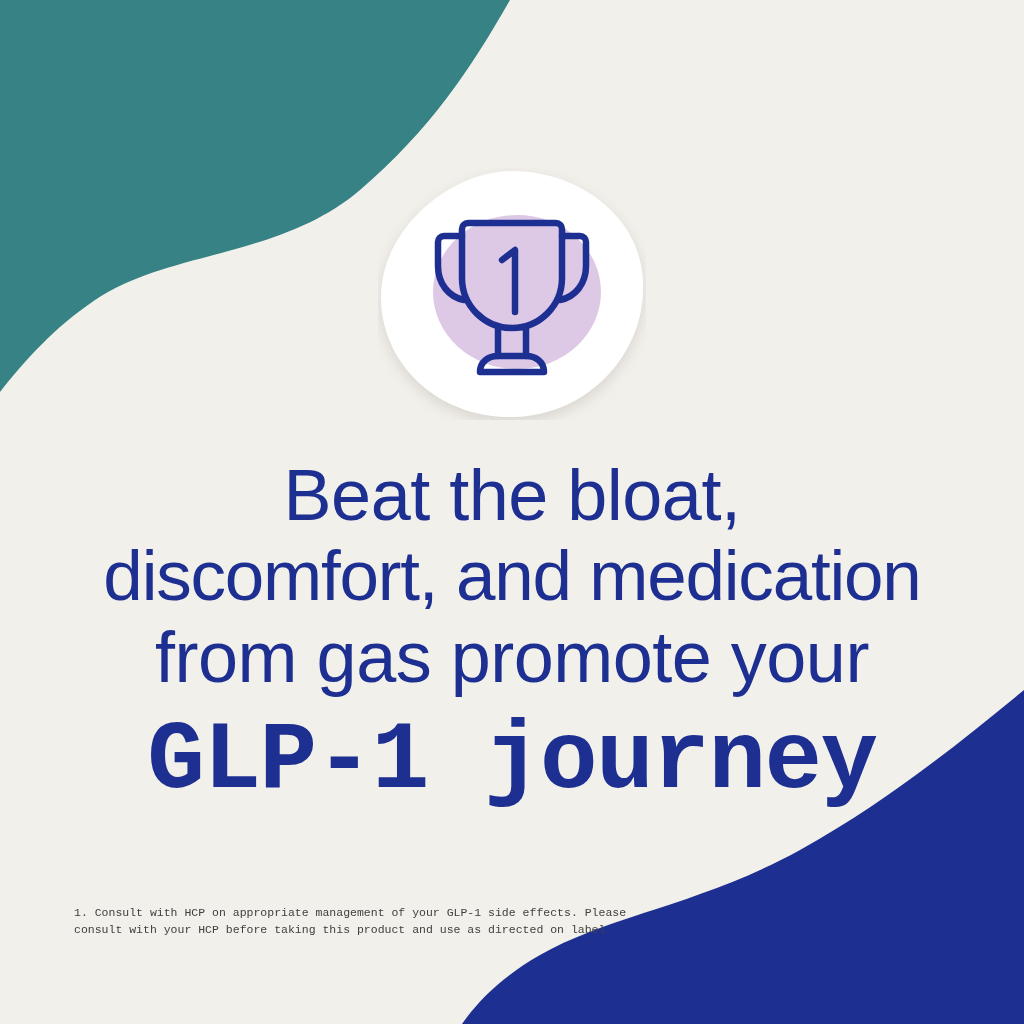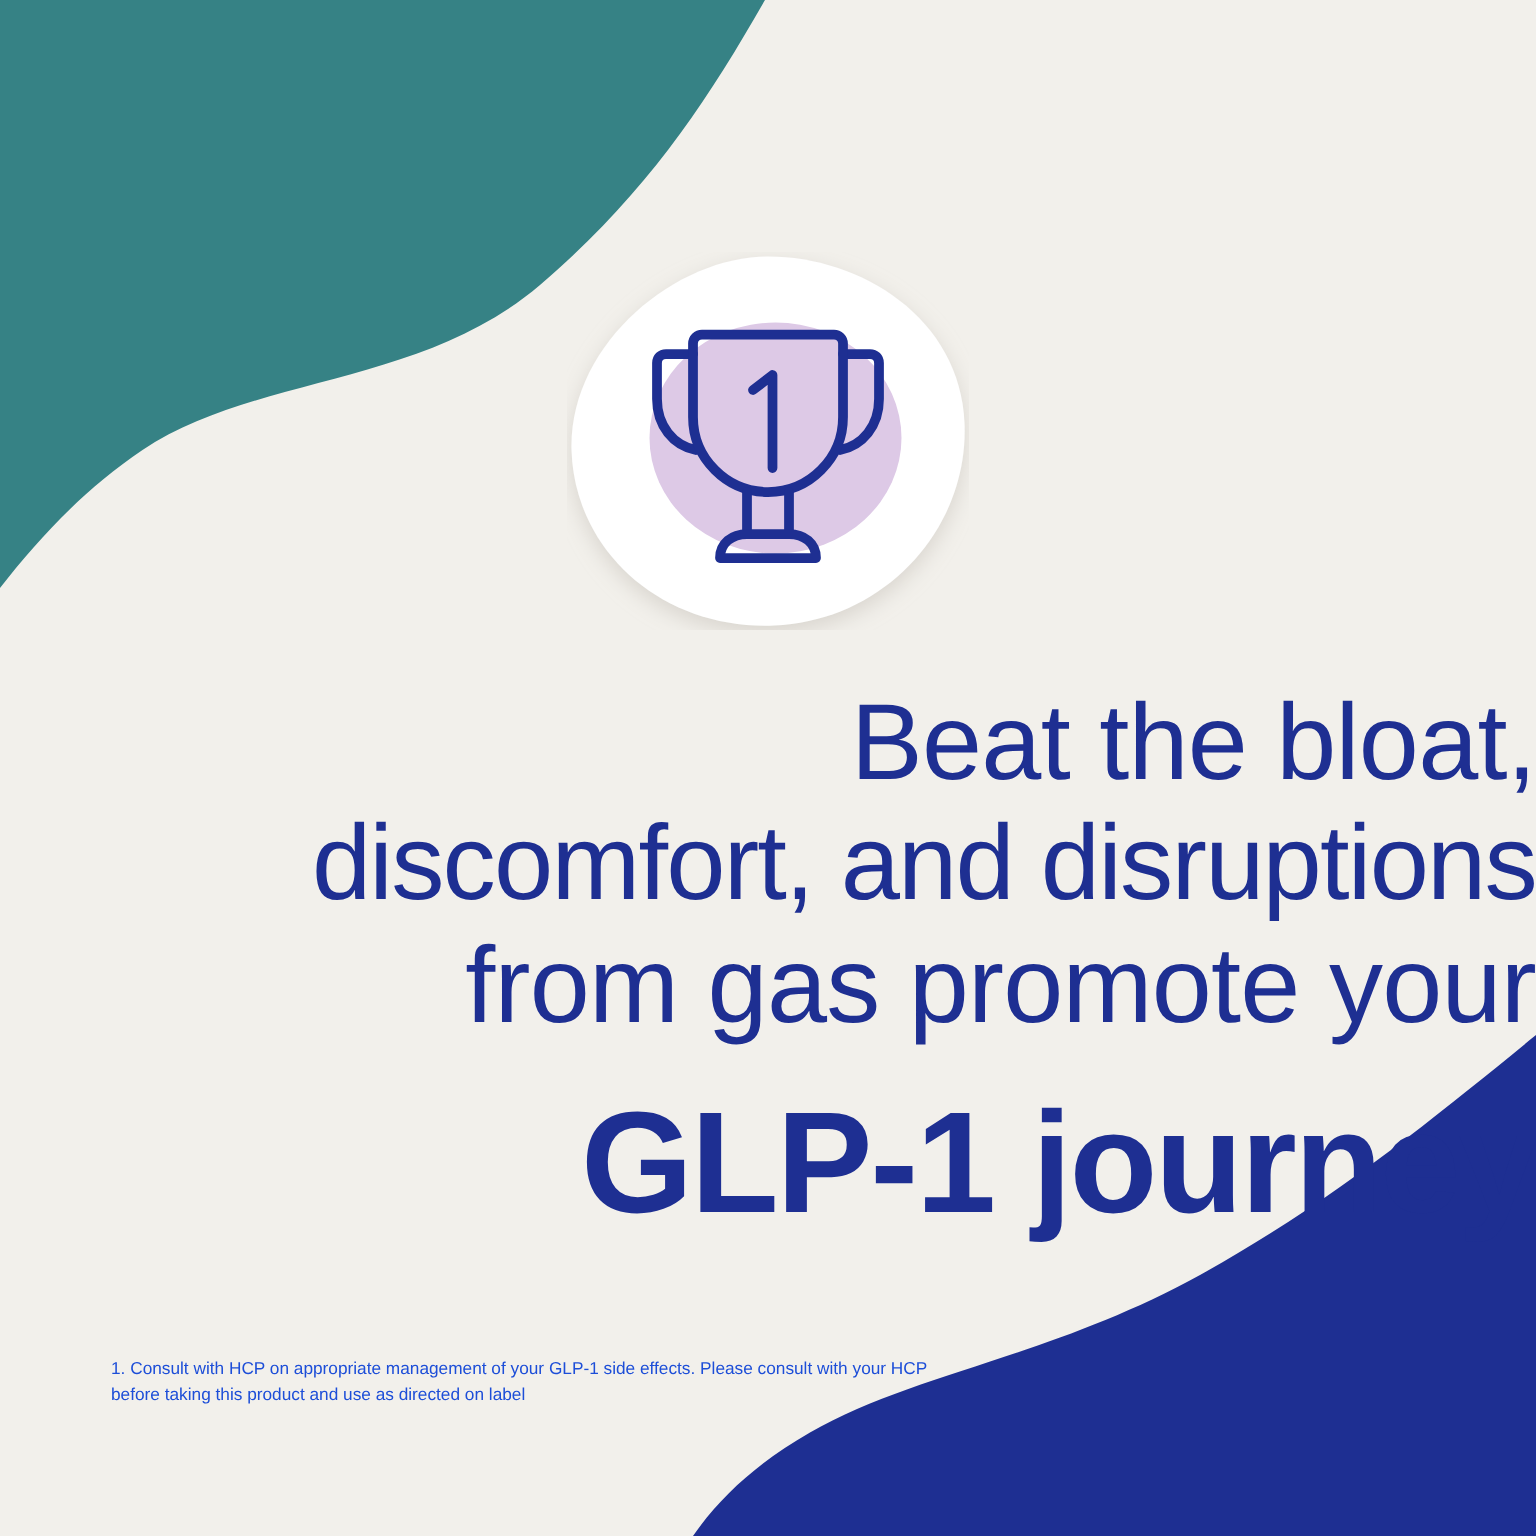--- a/index.html
+++ b/index.html
@@ -52,52 +52,54 @@
     width: 180px;
     height: 168px;
   }
 
   
   .headline {
     position: absolute;
     left: 0;
     top: 455px;
     width: 1024px;
-    text-align: right;
+    text-align: center;
     color: #1e2f92;
   }
   .headline-line {
     display: block;
     font-size: 72px;
     line-height: 1.13;
     font-weight: 400;
     letter-spacing: -0.5px;
     white-space: nowrap;
   }
   .headline-line.l2 {
     font-size: 71px;
     letter-spacing: -1.2px;
   }
   .headline-emphasis {
     display: block;
-    margin-top: 28px;
+    margin-top: 14px;
     font-size: 96px;
     line-height: 1.05;
     font-weight: 700;
     letter-spacing: -1.5px;
     white-space: nowrap;
+    font-family: Liberation Mono, monospace;
   }
 
   
   .footnotes {
     position: absolute;
     left: 74px;
     top: 905px;
     width: 560px;
-    color: #1d4ed8;
+    color: #404040;
+    font-family: Liberation Mono, monospace;
   }
   .footnote {
     font-size: 11.5px;
     line-height: 1.45;
     font-weight: 400;
     margin: 0 0 12px 0;
   }
   .footnote:last-child {
     margin-bottom: 0;
   }
@@ -137,21 +139,21 @@
 
         <path d="M58,160 C58,150 66,144 76,144 L104,144 C114,144 122,150 122,160 Z"></path>
 
         <path d="M80,48 L93,38 L93,100"></path>
       </g>
     </svg>
   </div>
 
   <div class="headline">
     <span class="headline-line l1">Beat the bloat,</span>
-    <span class="headline-line l2">discomfort, and disruptions</span>
+    <span class="headline-line l2">discomfort, and medication</span>
     <span class="headline-line l3">from gas promote your</span>
     <span class="headline-emphasis">GLP-1 journey</span>
   </div>
 
   <div class="footnotes">
     <p class="footnote">1. Consult with HCP on appropriate management of your GLP-1 side effects. Please consult with your HCP before taking this product and use as directed on label</p>
   </div>
 
 </div>
 

